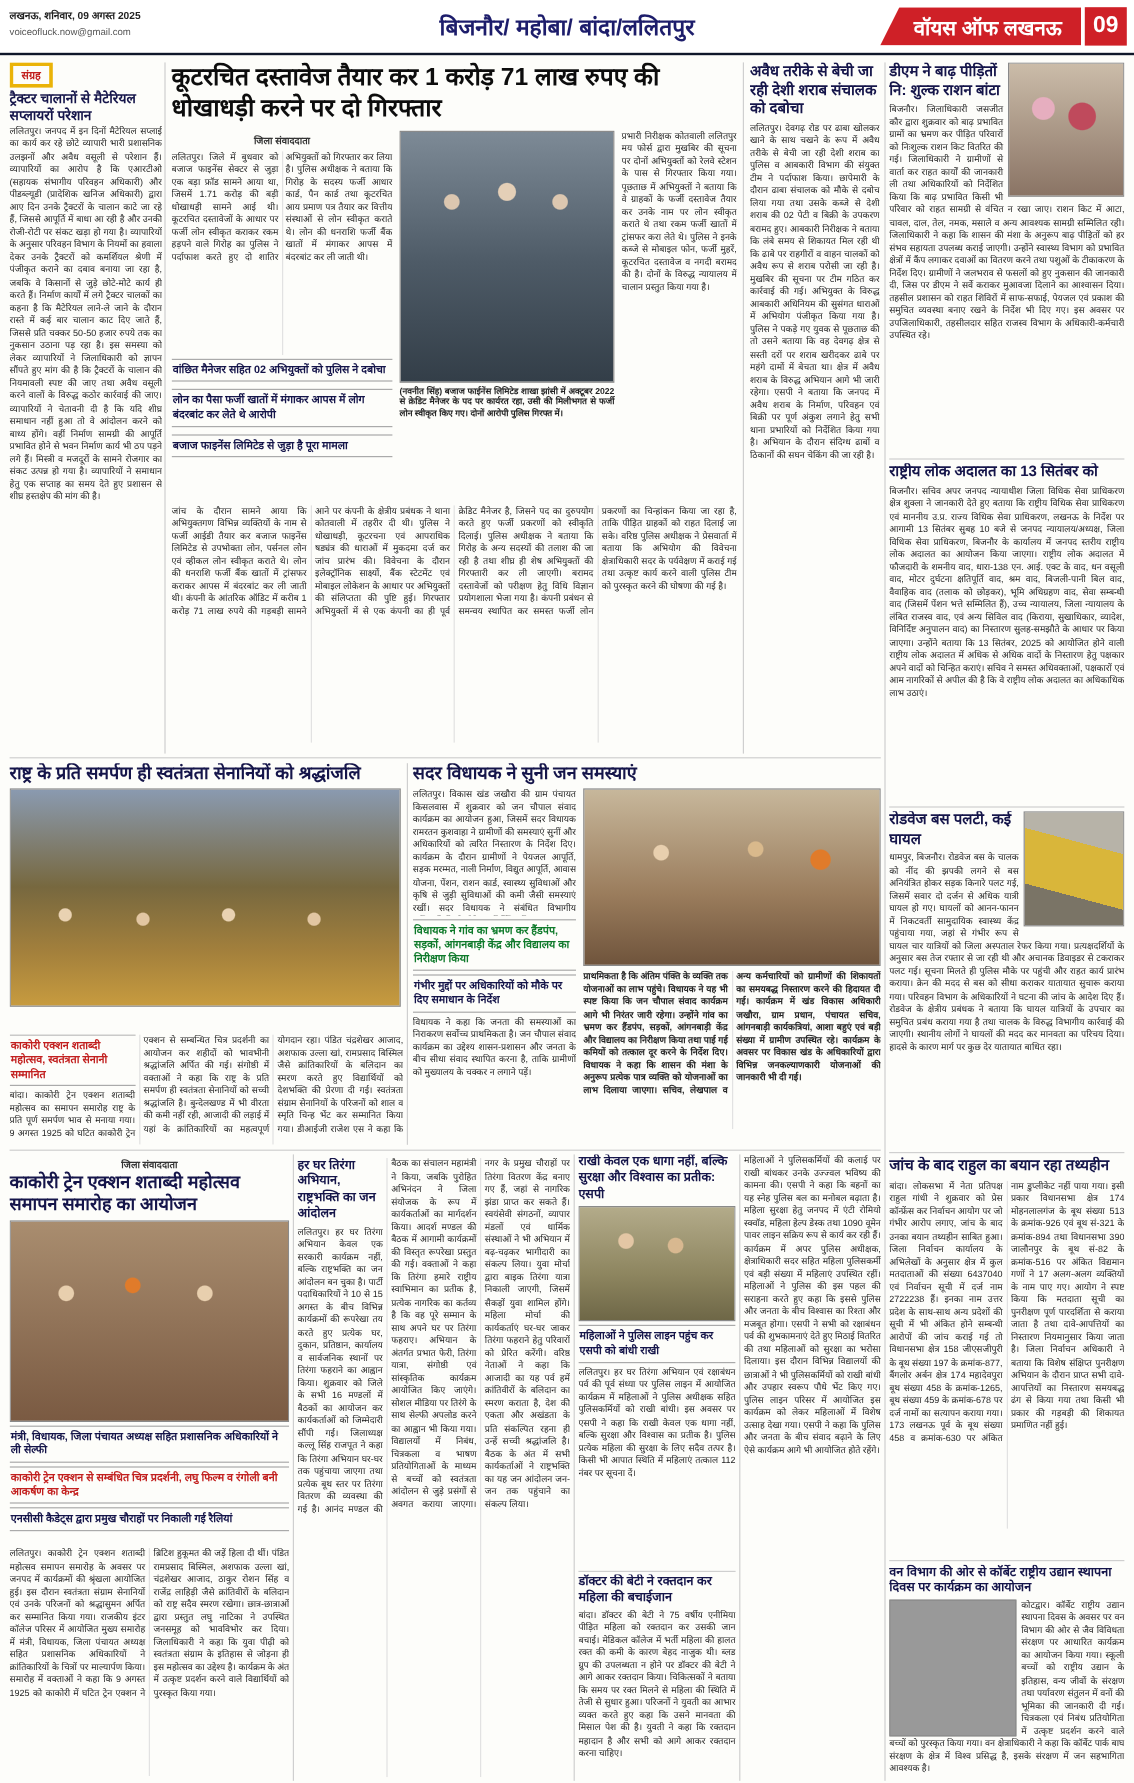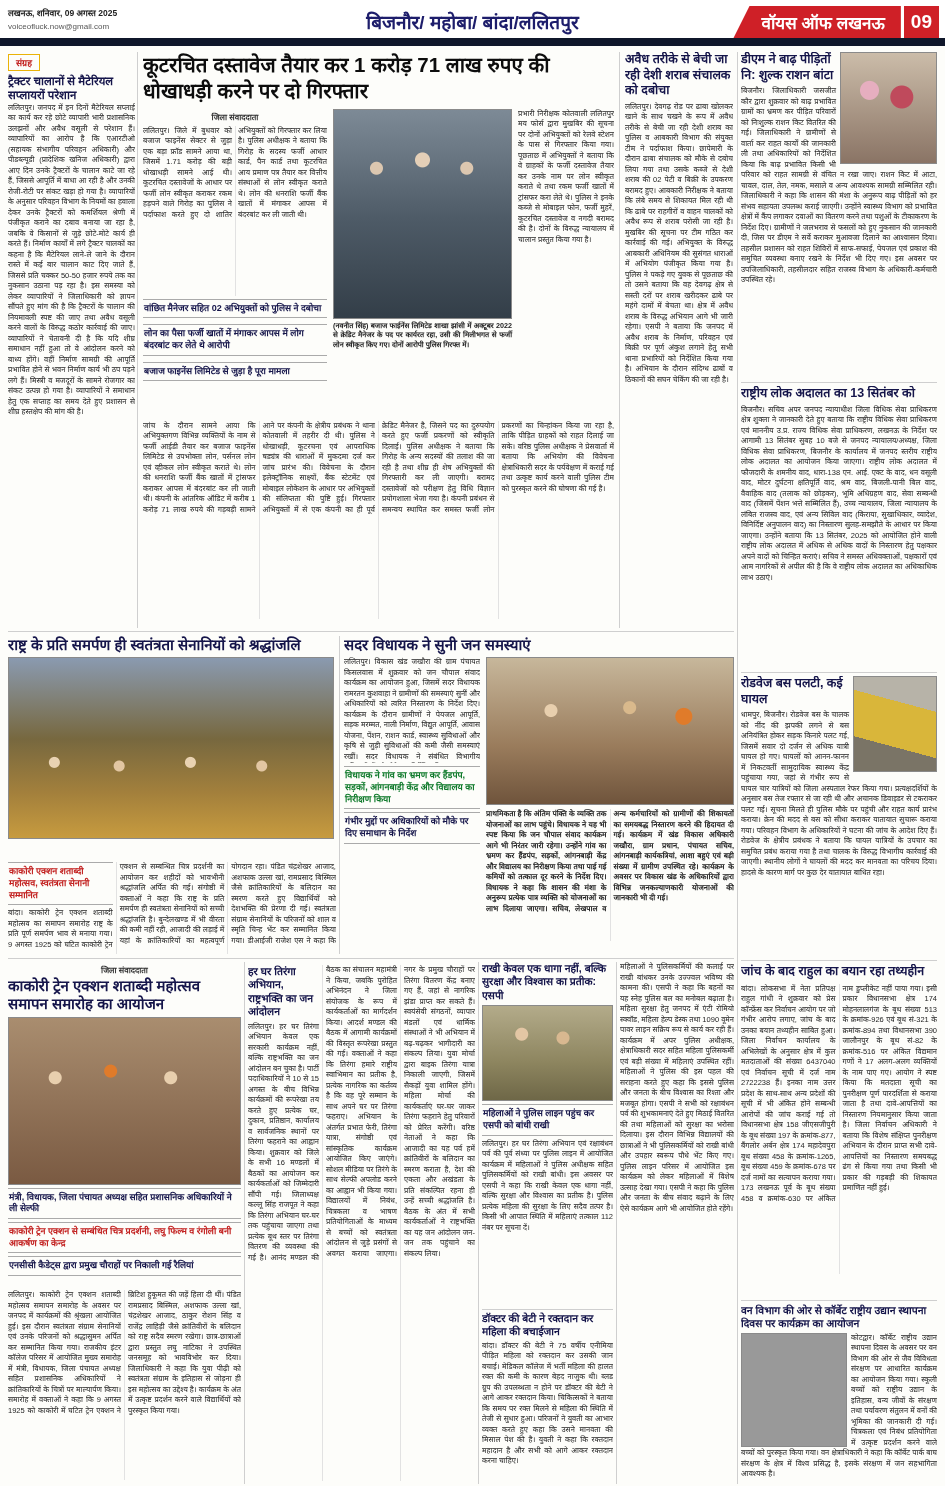--- a/index.html
+++ b/index.html
@@ -1,21 +1,21 @@
 <!DOCTYPE html>
 <html style="--brand-red: #cf2027; --accent-red: #c2201f; --accent-green: #0f7a2b; --headline-navy: #15154a;"><head>
 <meta charset="utf-8">
 <style>
   * { margin:0; padding:0; box-sizing:border-box; }
   html,body { width:945px; height:1486px; }
   body { background:#fdfdfa; font-family:"Liberation Sans","DejaVu Sans",sans-serif; color:#222; position:relative; }
   .page { position:absolute; inset:0; overflow:hidden; }
 
   
-  .header { position:absolute; left:0; top:0; width:945px; height:46px; border-bottom:8px solid #0f172a; background:#fff; }
+  .header { position:absolute; left:0; top:0; width:945px; height:46px; border-bottom:2px solid #0f172a; background:#fff; }
   .hdr-left { position:absolute; left:8px; top:7px; }
   .hdr-date { font-size:8.5px; font-weight:bold; color:#222; }
   .hdr-email { font-size:8px; color:#555; margin-top:4px; }
   .hdr-center { position:absolute; left:50%; transform:translateX(-50%); top:9px; font-size:19px; font-weight:bold; color:#1d1d6b; white-space:nowrap; }
   .hdr-right { position:absolute; right:6px; top:6px; display:flex; height:32px; }
   .brand-band { background:var(--brand-red,#cf2027); color:#fff; font-weight:bold; font-size:17px; display:flex; align-items:center; padding:0 16px 0 28px; clip-path:polygon(16px 0,100% 0,100% 100%,0 100%); }
   .page-num { background:var(--brand-red,#cf2027); color:#fff; font-weight:bold; font-size:19px; display:flex; align-items:center; padding:0 7px; margin-left:3px; }
 
   
   .block { position:absolute; overflow:hidden; }
@@ -25,21 +25,21 @@
   .hl-md2 { font-size:15px; line-height:1.22; }
   .hl-sm  { font-size:11.5px; line-height:1.25; }
   .hl-xs  { font-size:10.5px; line-height:1.28; }
   .body-text { font-size:7.5px; line-height:1.4; text-align:justify; color:#242424; }
   .byline { font-size:8px; font-weight:bold; color:#333; text-align:center; margin:2px 0; }
   .caption { font-size:7.2px; line-height:1.35; font-weight:600; color:#222; text-align:justify; margin-top:2px; }
   .subhead { font-weight:bold; font-size:9px; line-height:1.3; padding:3px 1px; margin:3px 0; border-top:1px solid #aaa; border-bottom:1px solid #aaa; color:#15154a; }
   .red-sub  { color:var(--accent-red,#c2201f); }
   .navy-sub { color:#15154a; }
   .green-sub{ color:var(--accent-green,#0f7a2b); }
-  .section-label { display:inline-block; font-size:9px; font-weight:bold; color:var(--accent-red,#c2201f); border:1px solid #eab308; padding:1px 7px; margin-bottom:3px; }
+  .section-label { display:inline-block; font-size:9px; font-weight:bold; color:var(--accent-red,#c2201f); border:3px solid #eab308; padding:1px 7px; margin-bottom:3px; }
   .cols2 { column-count:2; column-gap:7px; column-rule:1px solid #e2e2e2; }
   .cols3 { column-count:3; column-gap:7px; column-rule:1px solid #e2e2e2; }
   .cols4 { column-count:4; column-gap:7px; column-rule:1px solid #e2e2e2; }
   .photo { border:1px solid #8a8a8a; background:#999; }
   .vline { position:absolute; width:1px; background:#cfcfcf; }
   .hline { position:absolute; height:1px; background:#cfcfcf; }
 
   
   .ph-fraud { background:
       radial-gradient(circle at 24% 28%, #dcc7b0 0 6px, transparent 7px),
@@ -222,20 +222,21 @@
     </div>
   </section>
 
   <section class="block b-sadar">
     <h2 class="hl hl-md2">सदर विधायक ने सुनी जन समस्याएं</h2>
     <div class="sadar-grid">
       <div class="sadar-left">
         <p class="body-text first">ललितपुर। विकास खंड जखौरा की ग्राम पंचायत किसलवास में शुक्रवार को जन चौपाल संवाद कार्यक्रम का आयोजन हुआ, जिसमें सदर विधायक रामरतन कुशवाहा ने ग्रामीणों की समस्याएं सुनीं और अधिकारियों को त्वरित निस्तारण के निर्देश दिए। कार्यक्रम के दौरान ग्रामीणों ने पेयजल आपूर्ति, सड़क मरम्मत, नाली निर्माण, विद्युत आपूर्ति, आवास योजना, पेंशन, राशन कार्ड, स्वास्थ्य सुविधाओं और कृषि से जुड़ी सुविधाओं की कमी जैसी समस्याएं रखीं। सदर विधायक ने संबंधित विभागीय अधिकारियों को मौके पर निर्देशित किया।</p>
         <div class="subhead green-sub">विधायक ने गांव का भ्रमण कर हैंडपंप, सड़कों, आंगनबाड़ी केंद्र और विद्यालय का निरीक्षण किया</div>
         <div class="subhead navy-sub">गंभीर मुद्दों पर अधिकारियों को मौके पर दिए समाधान के निर्देश</div>
+        <p class="body-text">विधायक ने कहा कि जनता की समस्याओं का निराकरण सर्वोच्च प्राथमिकता है। जन चौपाल संवाद कार्यक्रम का उद्देश्य शासन-प्रशासन और जनता के बीच सीधा संवाद स्थापित करना है, ताकि ग्रामीणों को मुख्यालय के चक्कर न लगाने पड़ें।</p>
       </div>
       <div class="sadar-right">
         <div class="photo ph-chaupal sadar-photo"></div>
         <p class="body-text cols2 sadar-bottom">प्राथमिकता है कि अंतिम पंक्ति के व्यक्ति तक योजनाओं का लाभ पहुंचे। विधायक ने यह भी स्पष्ट किया कि जन चौपाल संवाद कार्यक्रम आगे भी निरंतर जारी रहेगा। उन्होंने गांव का भ्रमण कर हैंडपंप, सड़कों, आंगनबाड़ी केंद्र और विद्यालय का निरीक्षण किया तथा पाई गई कमियों को तत्काल दूर करने के निर्देश दिए। विधायक ने कहा कि शासन की मंशा के अनुरूप प्रत्येक पात्र व्यक्ति को योजनाओं का लाभ दिलाया जाएगा। सचिव, लेखपाल व अन्य कर्मचारियों को ग्रामीणों की शिकायतों का समयबद्ध निस्तारण करने की हिदायत दी गई। कार्यक्रम में खंड विकास अधिकारी जखौरा, ग्राम प्रधान, पंचायत सचिव, आंगनबाड़ी कार्यकत्रियां, आशा बहुएं एवं बड़ी संख्या में ग्रामीण उपस्थित रहे। कार्यक्रम के अवसर पर विकास खंड के अधिकारियों द्वारा विभिन्न जनकल्याणकारी योजनाओं की जानकारी भी दी गई।</p>
       </div>
     </div>
   </section>
 
   <section class="block b-kakori">
     <div class="byline">जिला संवाददाता</div>

